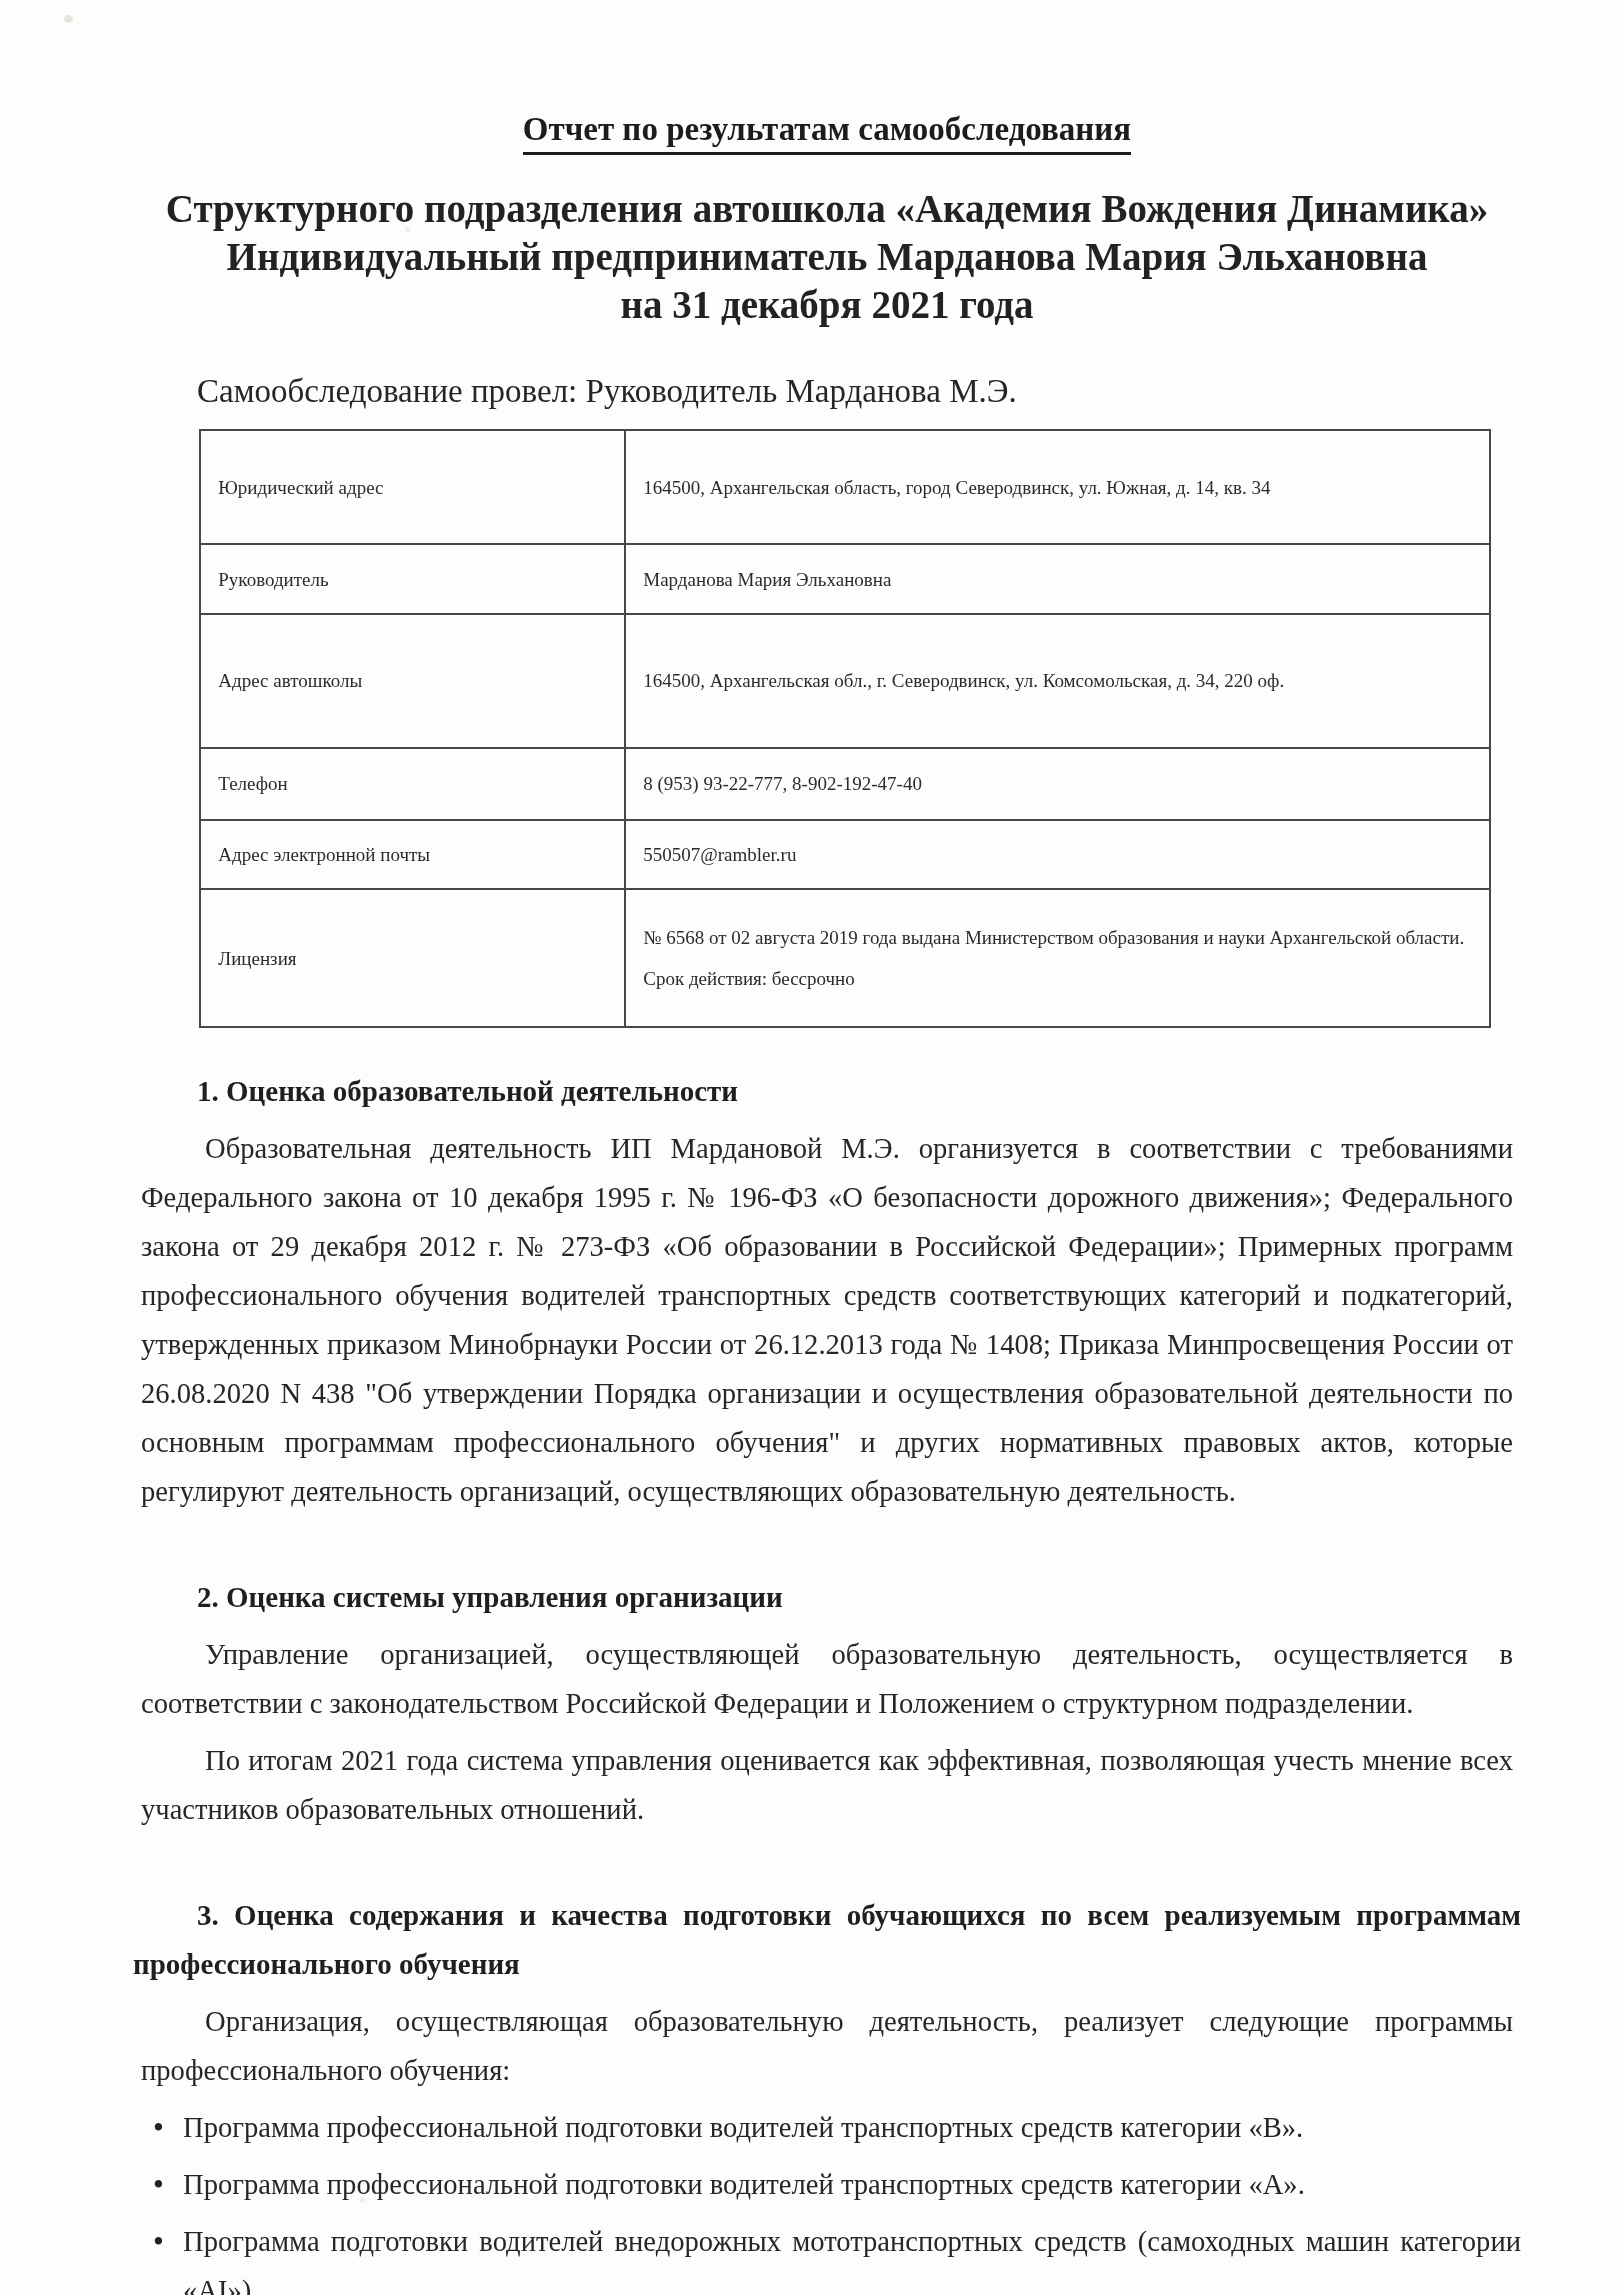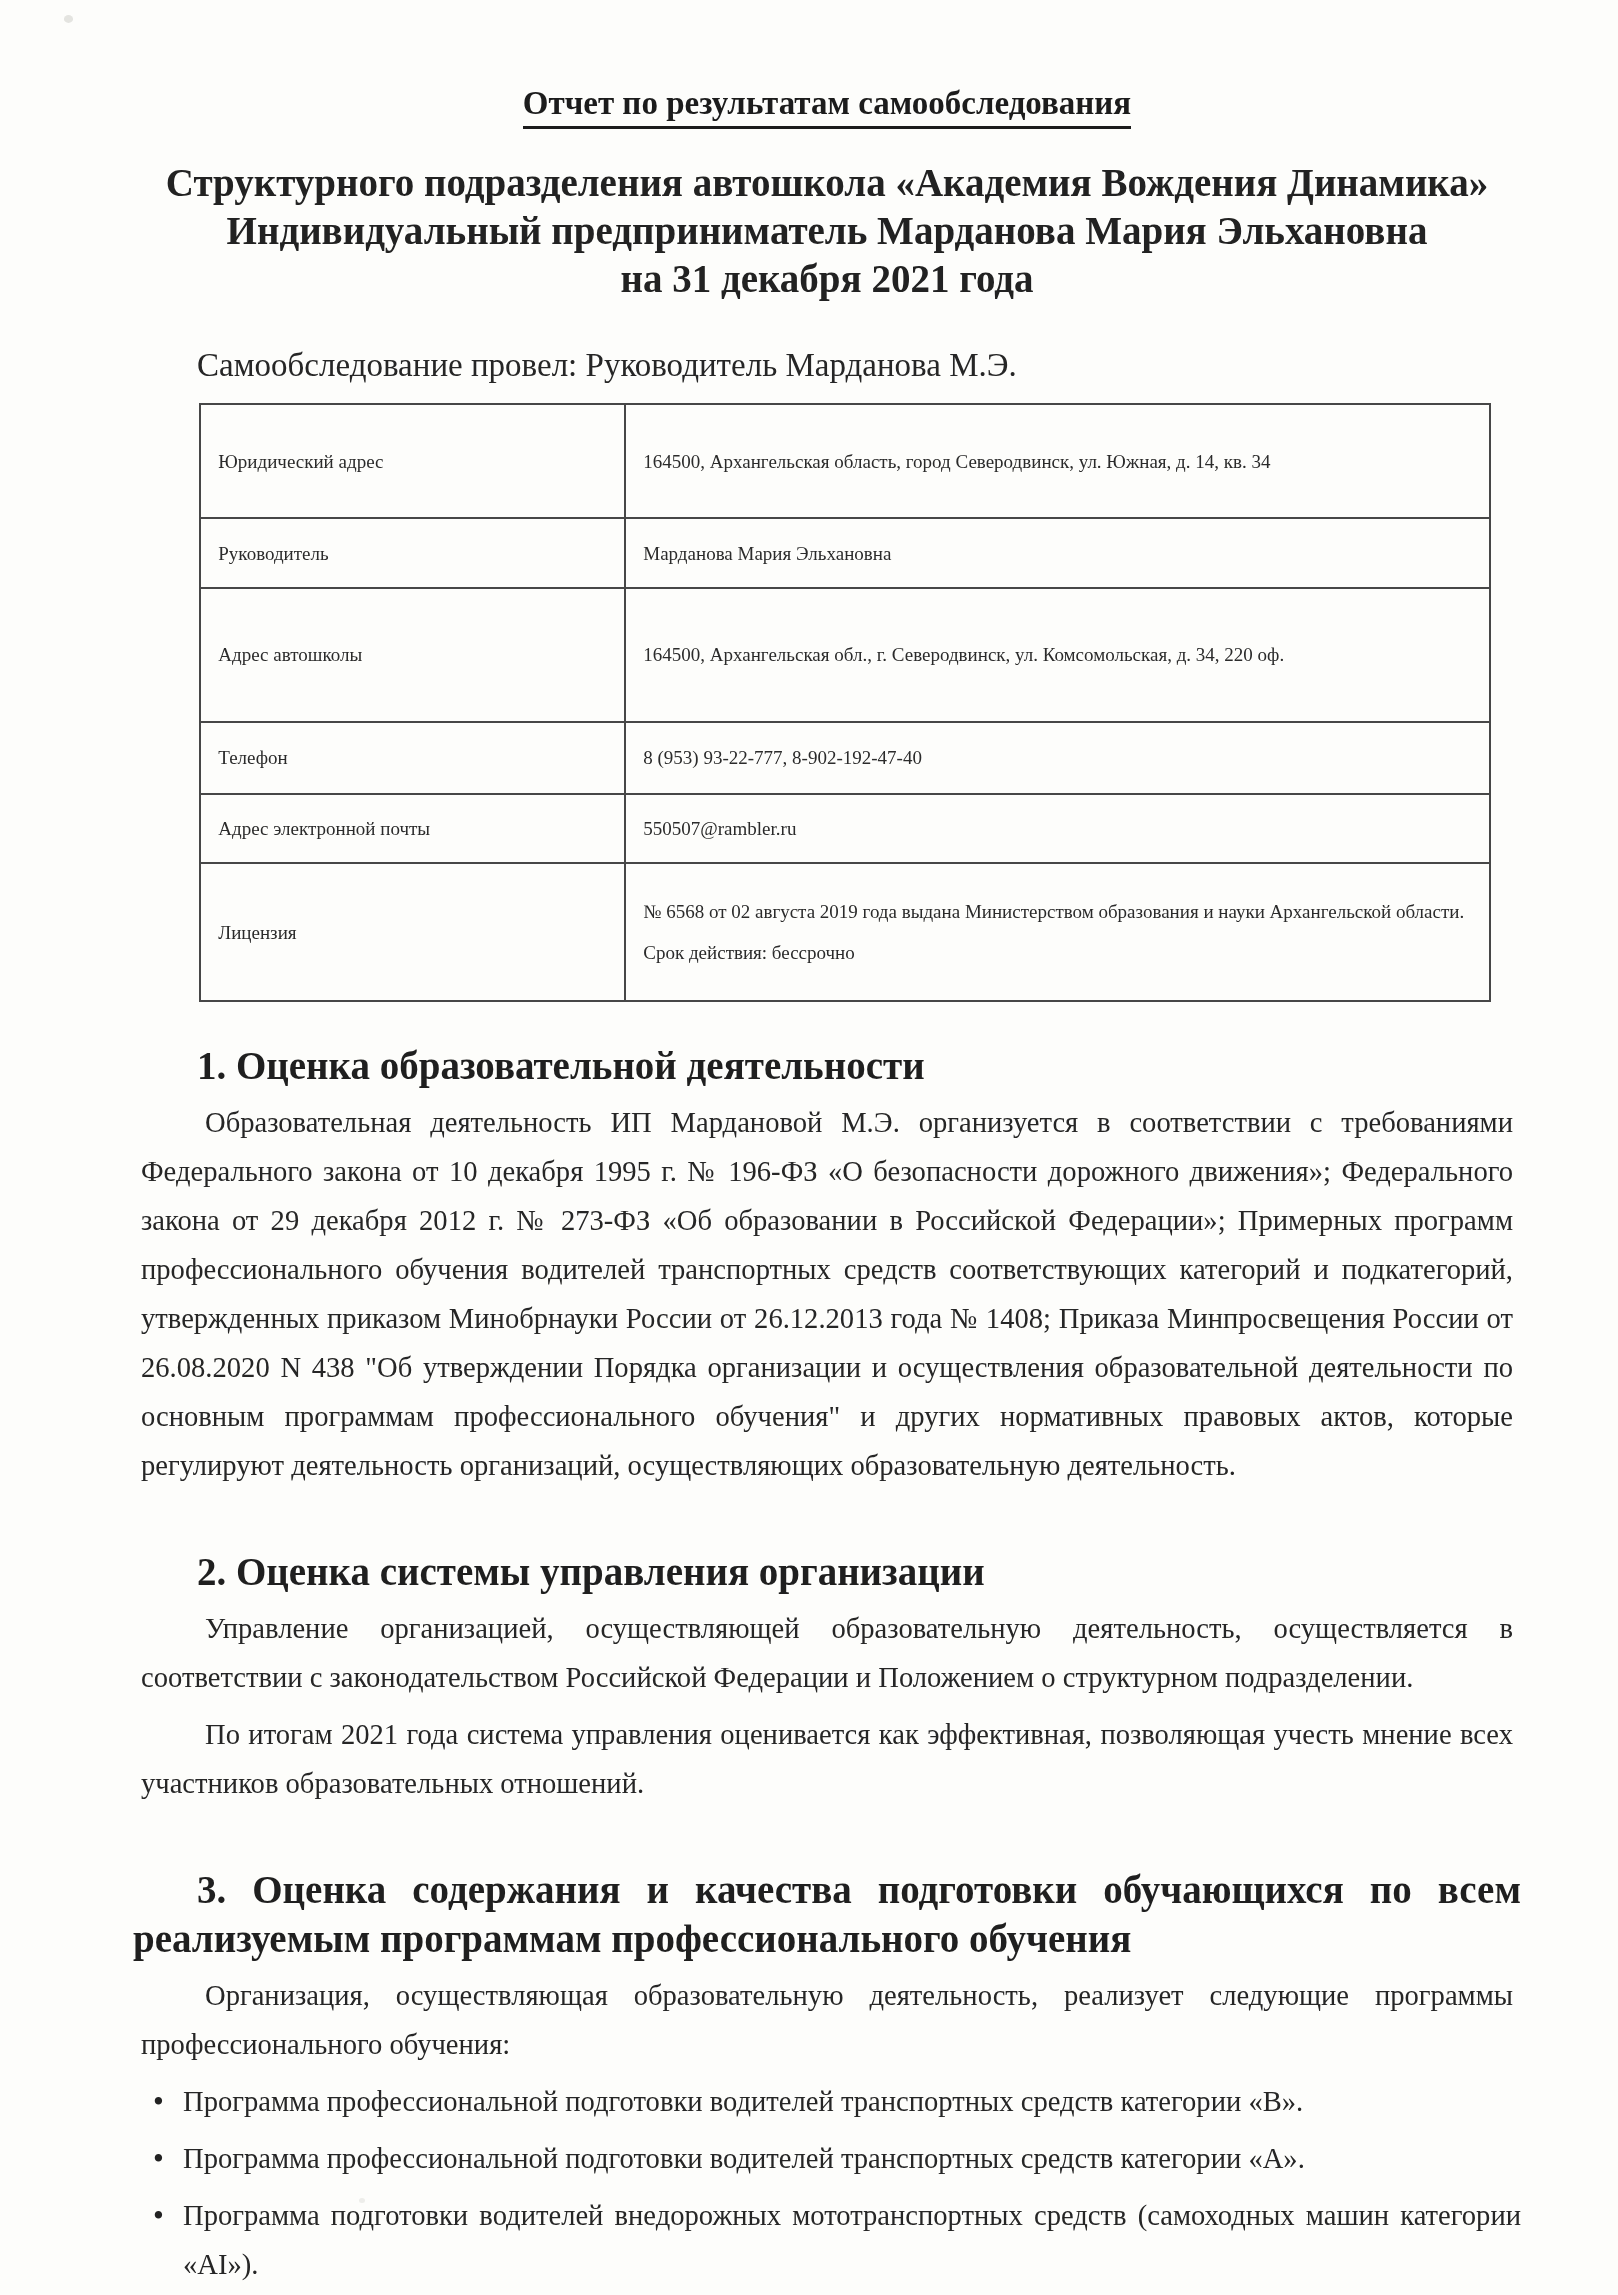--- a/index.html
+++ b/index.html
@@ -1,21 +1,21 @@
 <!DOCTYPE html>
 <html lang="ru" style="font-size:10.6px"><head>
 <meta charset="utf-8">
 <style>
   html,body{margin:0;padding:0;background:#ffffff;}
   .page{
     position:relative;
     width:1619px;height:2295px;
     background:#fdfdfb;
     box-sizing:border-box;
-    padding:85px 98px 0 133px;
+    padding:111px 98px 0 133px;
     font-family:"Liberation Serif","DejaVu Serif",serif;
     color:#262626;
     overflow:hidden;
   }
   
   .speck{position:absolute;border-radius:50%;background:#e4e4e0;}
   .speck.s1{left:64px;top:14.6px;width:9.3px;height:8px;}
   .speck.s2{left:405px;top:227px;width:5.3px;height:4.6px;background:#ededea;}
   .speck.s3{left:359px;top:2198px;width:6px;height:5.3px;background:#ededea;}
 
@@ -55,21 +55,21 @@
   td.val{text-align:justify;}
   tr.r1 td{height:114px;}
   tr.r2 td{height:54px;border-radius:20px;}
   tr.r3 td{height:134px;}
   tr.r4 td{height:72px;}
   tr.r5 td{height:60px;}
   tr.r6 td{height:138px;}
 
   .sec-h{
     margin:57px 0 0 0;
-    font-size:39px;font-weight:bold;line-height:49px;
+    font-size:29px;font-weight:bold;line-height:49px;
     text-indent:64px;text-align:justify;color:#1f1f1f;
   }
   .sec-h.first{margin-top:39px;}
 
   .para{
     margin:8px;
     font-size:28.6px;line-height:49px;
     text-align:justify;text-indent:64px;
   }
 

